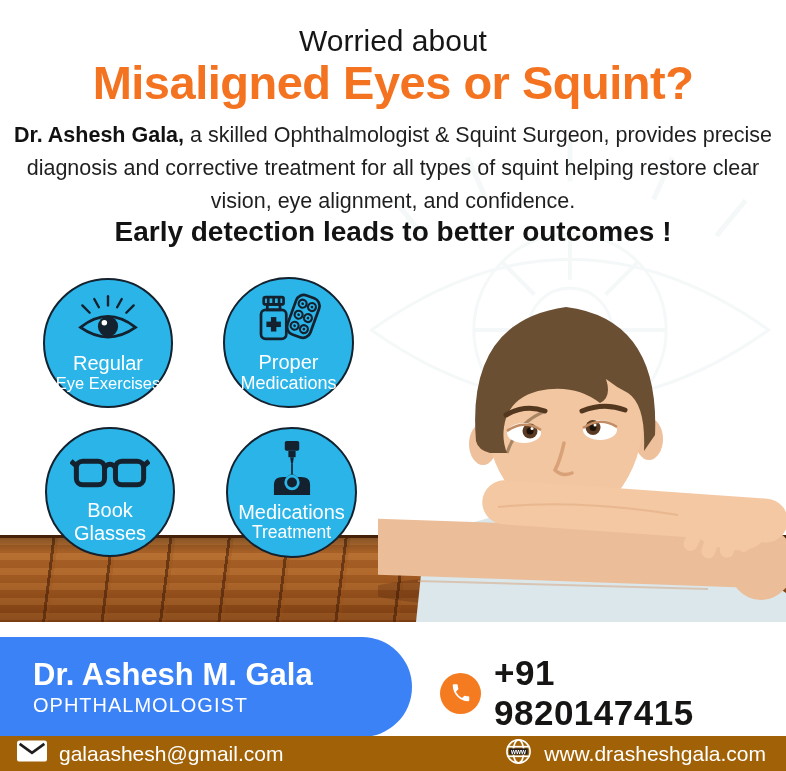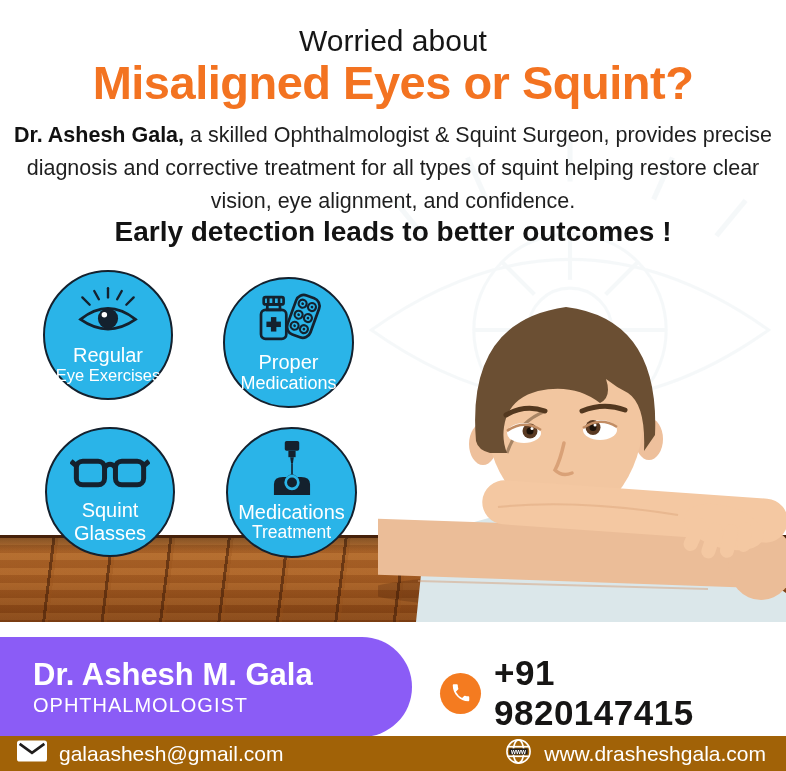--- a/index.html
+++ b/index.html
@@ -33,31 +33,31 @@
   .boy{position:absolute; left:378px; top:293px; width:408px; height:329px;}
   
   .badge{
     position:absolute; border-radius:50%; background:#2ab4e8; border:2px solid #14212e;
     box-sizing:border-box; display:flex; flex-direction:column; align-items:center;
     justify-content:center; color:#ffffff; text-align:center;
   }
   .badge .icon{height:54px; display:flex; align-items:flex-end; justify-content:center; margin-bottom:5px;}
   .badge .l1{font-size:20px; line-height:1.12;}
   .badge .l2{font-size:16.5px; line-height:1.12;}
-  .badge-1{left:43px; top:270px; width:130px; height:130px;}
+  .badge-1{left:43px; top:278px; width:130px; height:130px;}
   .badge-2{left:223px; top:277px; width:131px; height:131px;}
   .badge-3{left:45px; top:427px; width:130px; height:130px;}
   .badge-4{left:226px; top:427px; width:131px; height:131px;}
   .badge-2 .l2{font-size:18px;}
   .badge-3 .l1,.badge-3 .l2{font-size:20px;}
   .badge-4 .l2{font-size:17.5px;}
   
   .ribbon{
     position:absolute; left:0; top:637px; width:412px; height:100px;
-    background:#8b5cf6; border-radius:0 50px 50px 0;
+    background:#3b82f6; border-radius:0 50px 50px 0;
     display:flex; flex-direction:column; justify-content:center;
     padding-left:33px; box-sizing:border-box; color:#fff;
   }
   .ribbon .name{font-size:31px; font-weight:bold;}
   .ribbon .role{font-size:20px; letter-spacing:1px; margin-top:1px;}
   
   .consult{position:absolute; left:440px; top:646px; width:322px;}
   .consult .label{font-size:20px; color:#1d1d1d; font-weight:500; text-align:right; padding-right:4px;}
   .consult .phone-row{display:flex; align-items:center; justify-content:flex-end; gap:13px; margin-top:7px;}
   .consult .phone-badge{width:41px; height:41px; border-radius:50%; background:#f47b20;
@@ -219,21 +219,21 @@
       <svg width="80" height="42" viewBox="0 0 88 44">
         <g fill="none" stroke="#14212e" stroke-width="5.5">
           <rect x="7" y="9" width="31" height="26" rx="7"></rect>
           <rect x="50" y="9" width="31" height="26" rx="7"></rect>
           <path d="M38 16 Q44 9 50 16"></path>
           <path d="M7 14 L1 9"></path>
             <path d="M81 14 L87 9"></path>
         </g>
       </svg>
     </span>
-    <span class="l1">Squint</span>
+    <span class="l1">Book</span>
     <span class="l2">Glasses</span>
   </div>
 
   <div class="badge badge-4">
     <span class="icon">
       <svg width="58" height="56" viewBox="0 0 64 62">
         <g fill="#14212e">
           <rect x="24" y="1" width="16" height="11" rx="2"></rect>
           <rect x="28" y="12" width="8" height="7"></rect>
           <path d="M30 19 L34 19 L33 26 L31 26 Z"></path>

